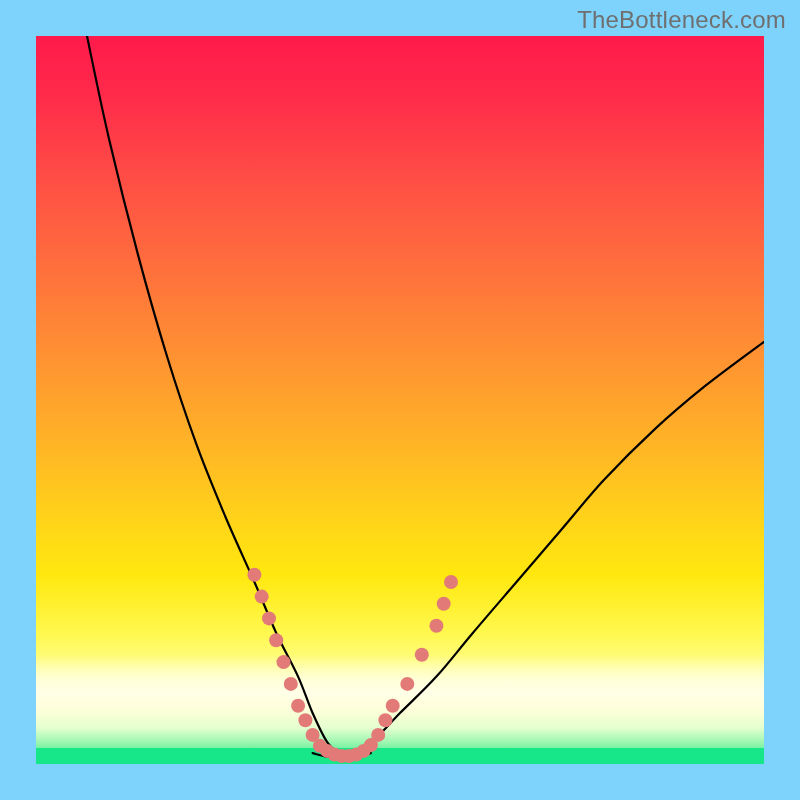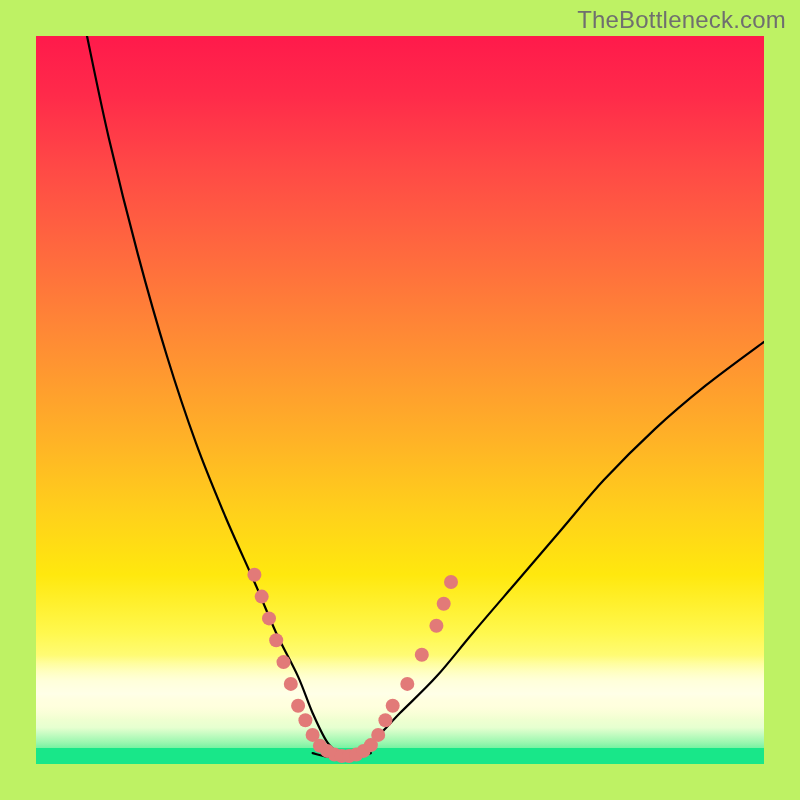--- a/index.html
+++ b/index.html
@@ -10,21 +10,21 @@
     overflow: hidden;
     background: #000;
     font-family: Arial, Helvetica, sans-serif;
   }
   .frame {
     position: absolute;
     top: 0;
     left: 0;
     width: 800px;
     height: 800px;
-    background: #bef264;
+    background: #7dd3fc;
   }
   .plot-area {
     position: absolute;
     top: 36px;
     left: 36px;
     width: 728px;
     height: 728px;
     overflow: hidden;
   }
   

